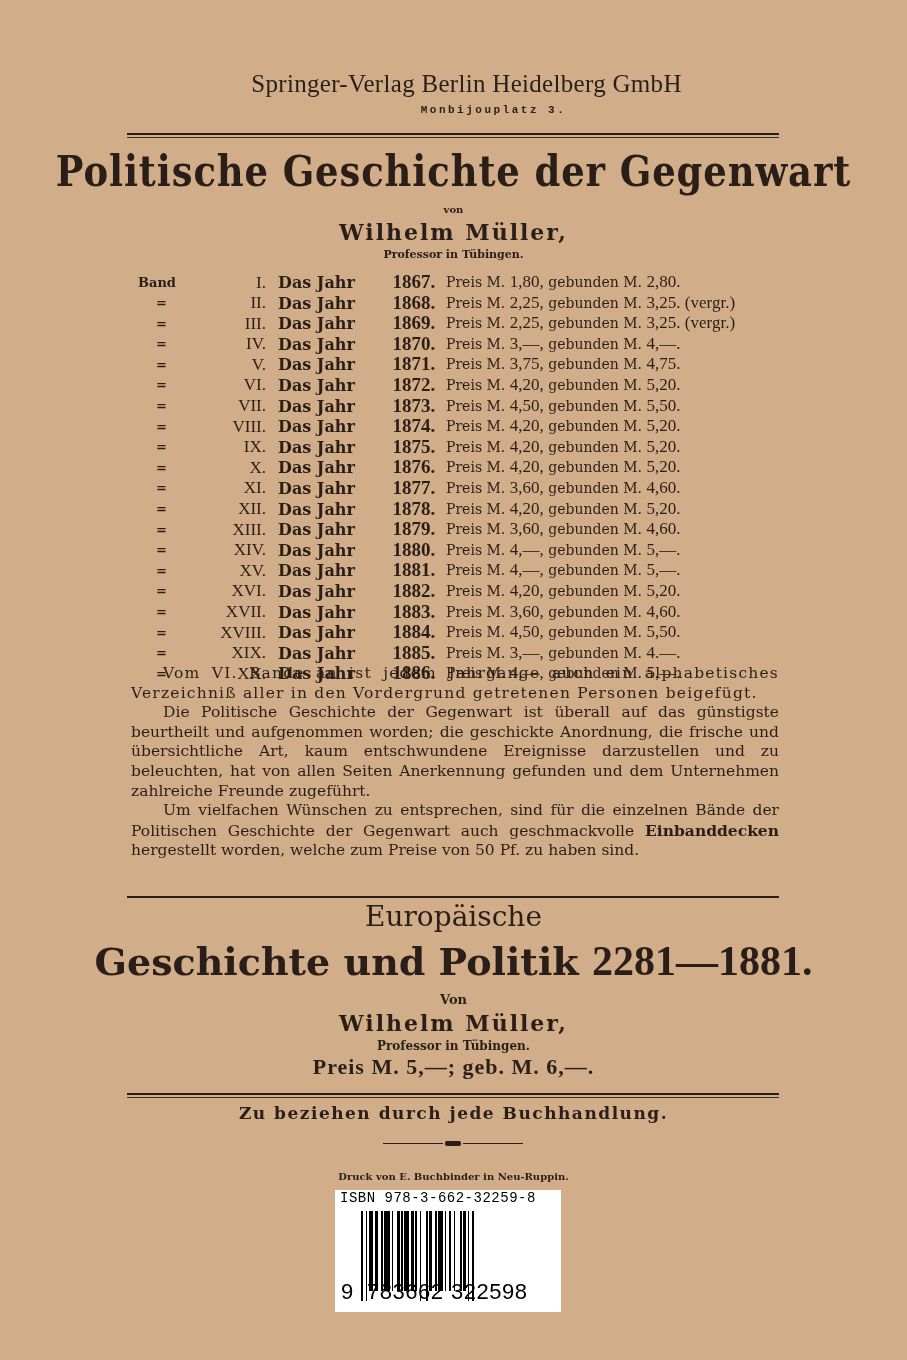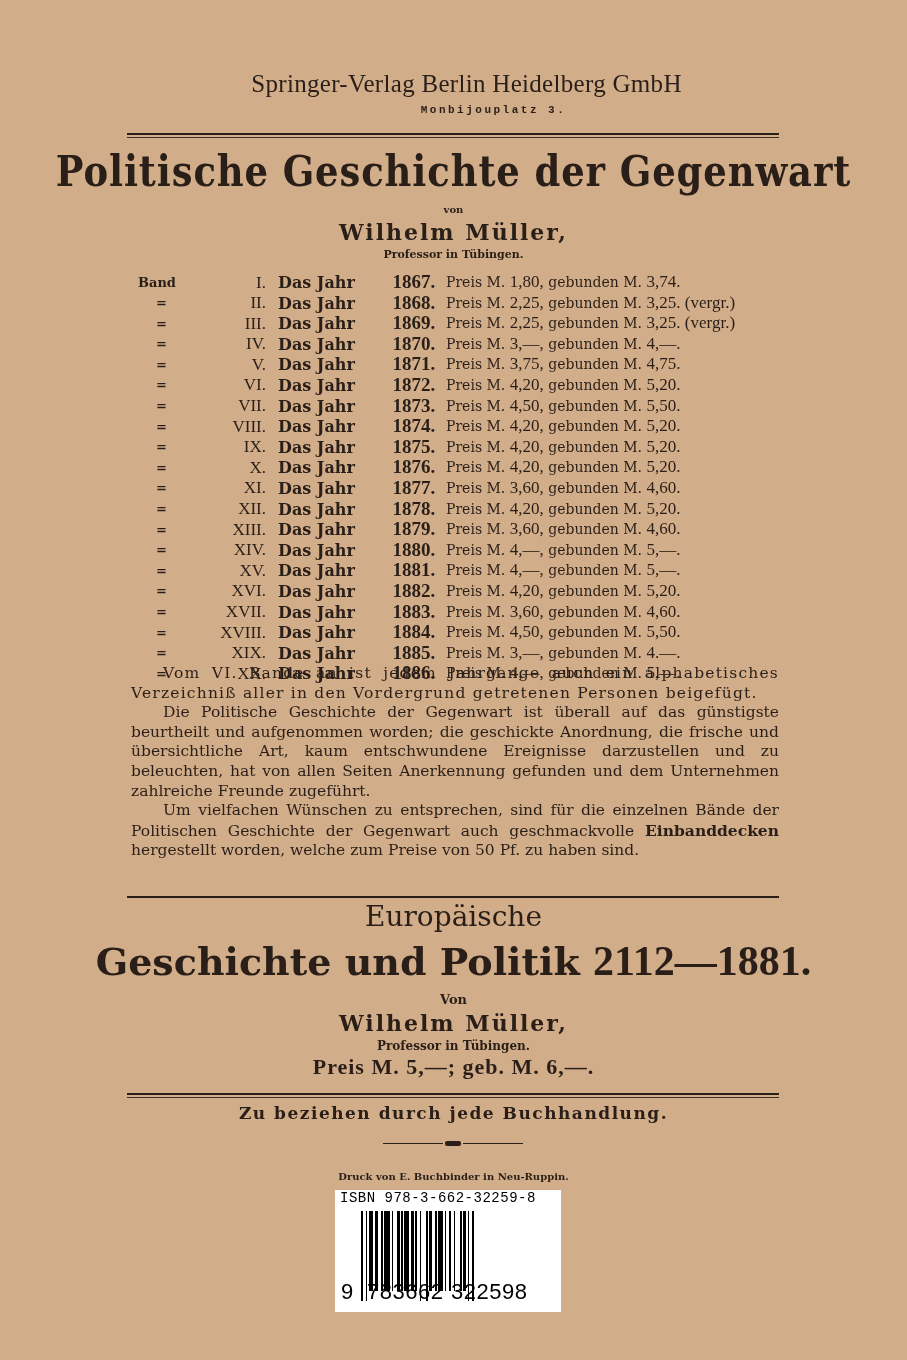--- a/index.html
+++ b/index.html
@@ -75,21 +75,21 @@
 <div class="abs center von1">von</div>
 <div class="abs center author1">Wilhelm Müller,</div>
 <div class="abs center prof1">Professor in Tübingen.</div>
 
 <table class="abs band-table">
   <tbody id="vol-body">
       <tr>
         <td class="c-band">Band</td>
         <td class="c-roman">I.</td>
         <td class="c-year"><span>Das Jahr</span> <span class="yr">1867.</span></td>
-        <td class="c-price"><span>Preis M.</span> <span class="num">1,80,</span> <span>gebunden M.</span> <span class="num">3,74.</span> <span class="num"></span></td>
+        <td class="c-price"><span>Preis M.</span> <span class="num">1,80,</span> <span>gebunden M.</span> <span class="num">2,80.</span> <span class="num"></span></td>
       </tr>
       <tr>
         <td class="c-band" style="padding-left: 18px;">=</td>
         <td class="c-roman">II.</td>
         <td class="c-year"><span>Das Jahr</span> <span class="yr">1868.</span></td>
         <td class="c-price"><span>Preis M.</span> <span class="num">2,25,</span> <span>gebunden M.</span> <span class="num">3,25.</span> <span class="num">(vergr.)</span></td>
       </tr>
       <tr>
         <td class="c-band" style="padding-left: 18px;">=</td>
         <td class="c-roman">III.</td>
@@ -203,21 +203,21 @@
 
 <div class="abs para" style="top:664px;">
   <p style="letter-spacing:1.2px;">Vom VI. Bande an ist jedem Jahrgange auch ein alphabetisches Verzeichniß aller in den Vordergrund getretenen Personen beigefügt.</p>
   <p>Die Politische Geschichte der Gegenwart ist überall auf das günstigste beurtheilt und aufgenommen worden; die geschickte Anordnung, die frische und übersichtliche Art, kaum entschwundene Ereignisse darzustellen und zu beleuchten, hat von allen Seiten Anerkennung gefunden und dem Unternehmen zahlreiche Freunde zugeführt.</p>
   <p><span>Um vielfachen Wünschen zu entsprechen, sind für die einzelnen Bände der Politischen Geschichte der Gegenwart auch geschmackvolle </span><span class="bold">Einbanddecken</span><span> hergestellt worden, welche zum Preise von 50 Pf. zu haben sind.</span></p>
 </div>
 
 <div class="abs rule-single" style="top:896px;"></div>
 
 <div class="abs center euro">Europäische</div>
-<div class="abs center title2"><span>Geschichte und Politik</span> <span class="yrs">2112—1881.</span></div>
+<div class="abs center title2"><span>Geschichte und Politik</span> <span class="yrs">2281—1881.</span></div>
 <div class="abs center von2">Von</div>
 <div class="abs center author2">Wilhelm Müller,</div>
 <div class="abs center prof2">Professor in Tübingen.</div>
 <div class="abs center price2">Preis M. 5,—; geb. M. 6,—.</div>
 
 <div class="abs rule-double" style="top:1093px;"></div>
 
 <div class="abs center order">Zu beziehen durch jede Buchhandlung.</div>
 
 <div class="abs ornament">

